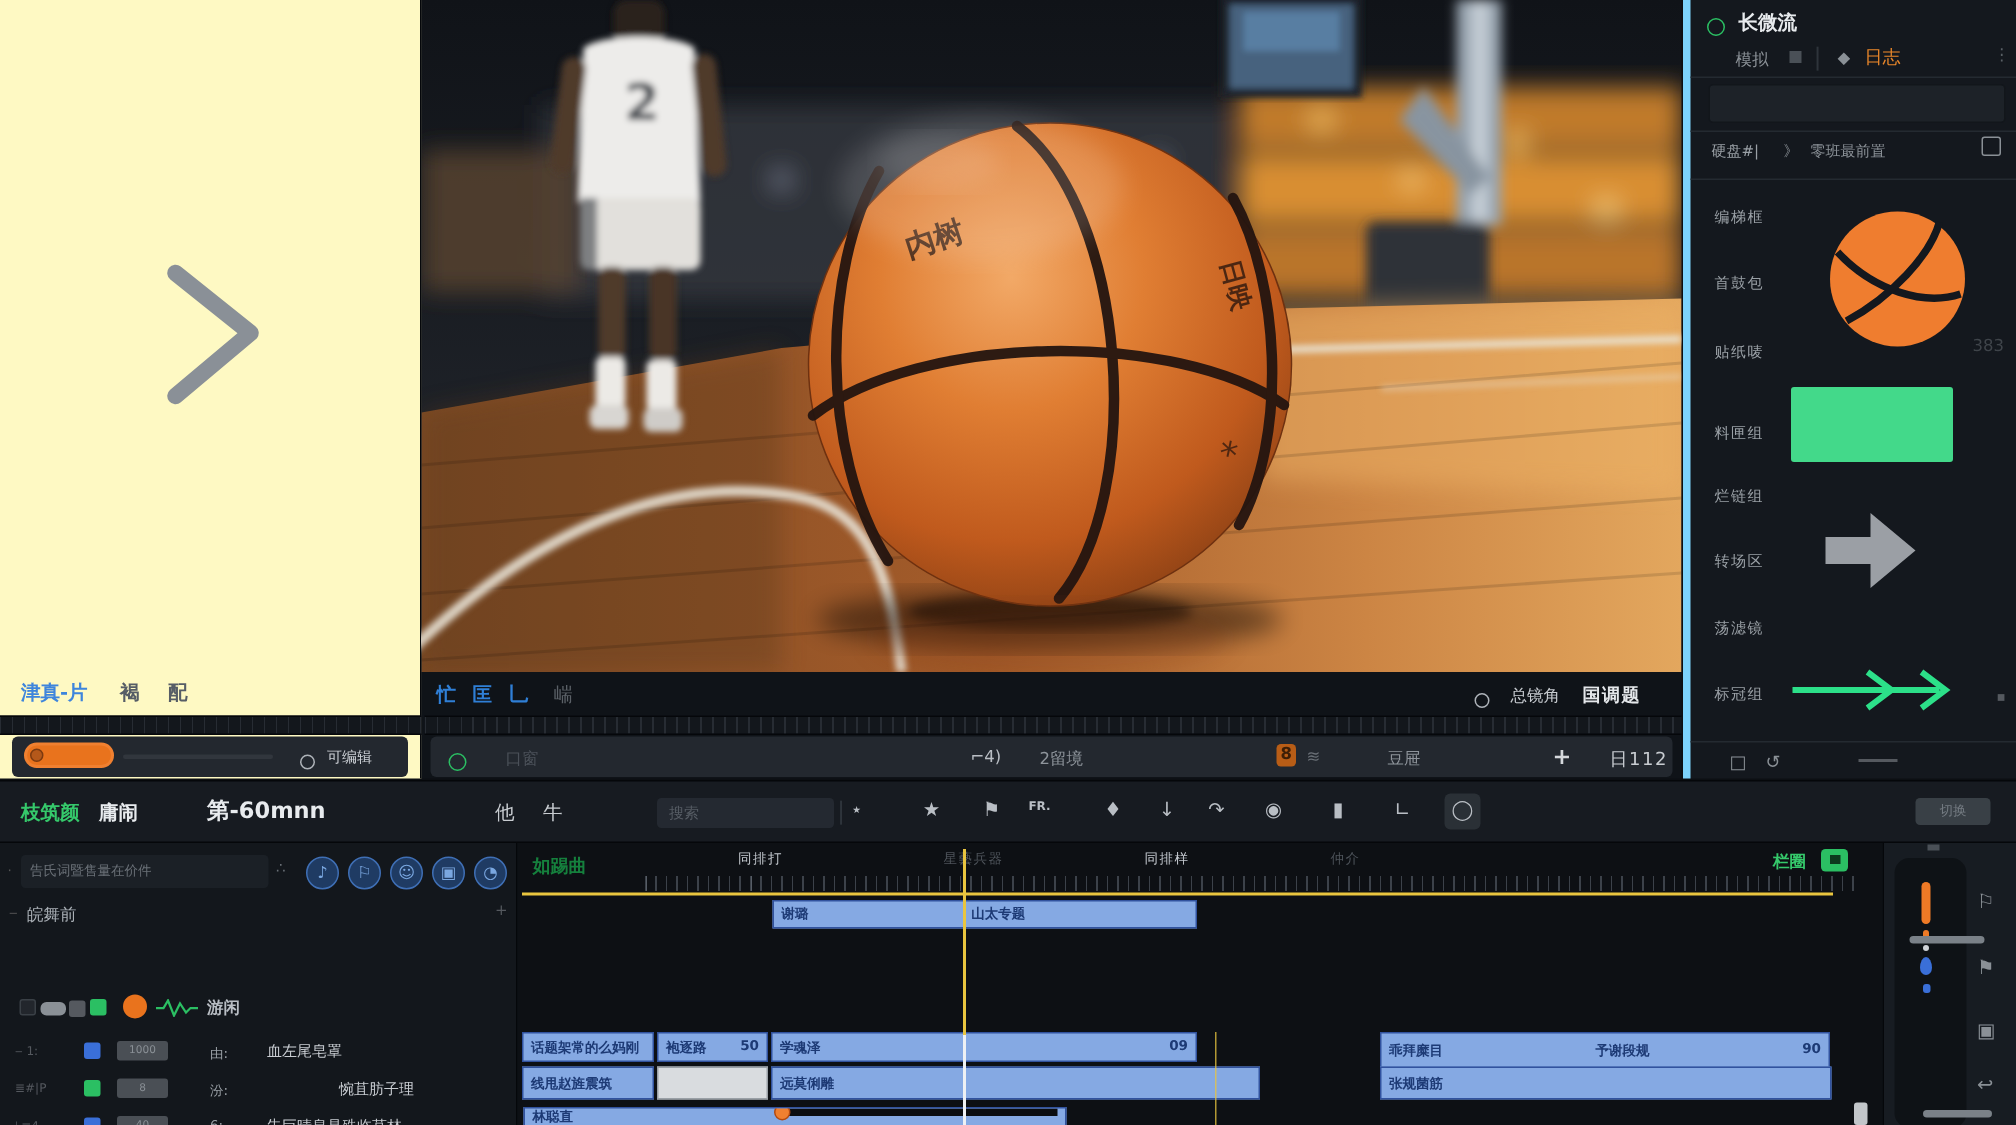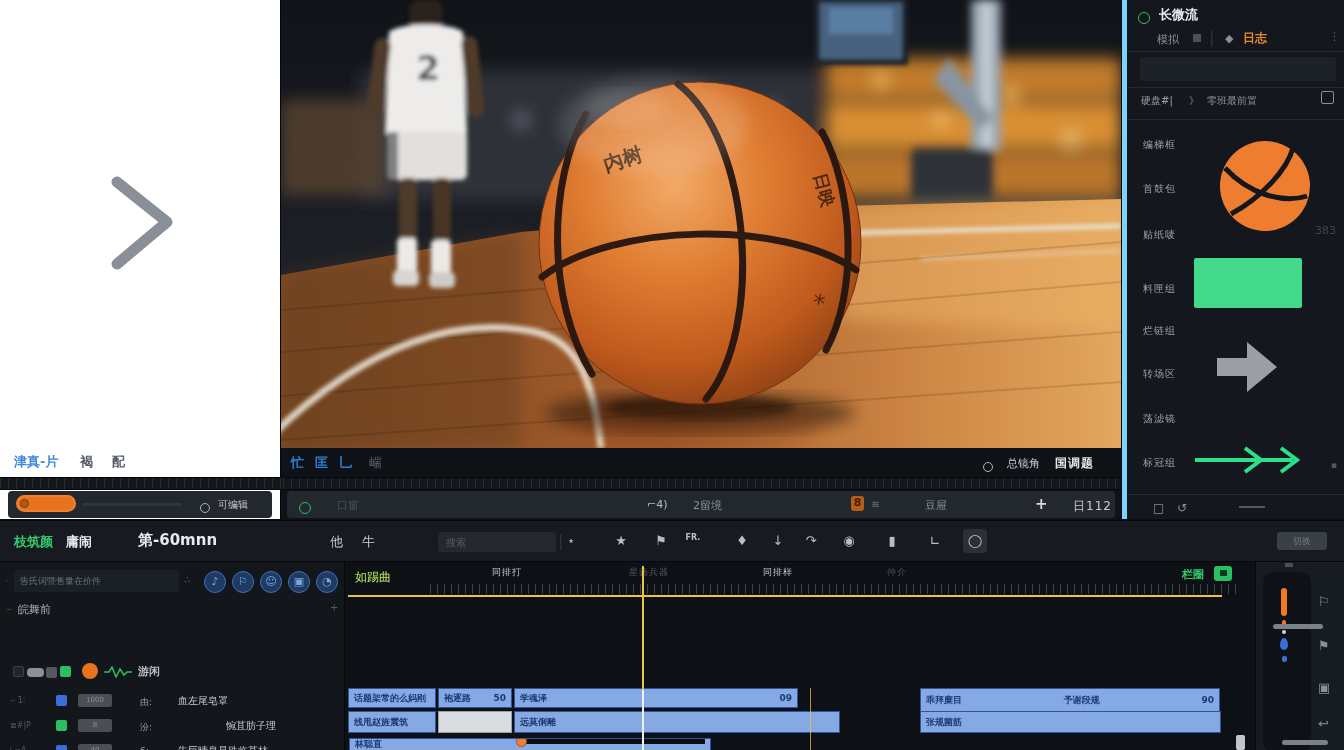--- a/index.html
+++ b/index.html
@@ -2,21 +2,21 @@
 <html><head>
 <meta charset="utf-8">
 <style>
   html,body{margin:0;padding:0;background:#07090c;}
   *{box-sizing:border-box;}
   .app{position:relative;width:1344px;height:750px;background:#0c0f13;overflow:hidden;
        font-family:"DejaVu Sans",sans-serif;color:#c8ccd1;}
   .abs{position:absolute;}
 
   
-  .left-panel{position:absolute;left:0;top:0;width:281px;height:519px;background:#ffffff;border-right:1px solid #05070a;}
+  .left-panel{position:absolute;left:0;top:0;width:281px;height:519px;background:#fef9c3;border-right:1px solid #05070a;}
   .preview{position:absolute;left:281px;top:0;width:840px;height:519px;background:#0f1318;}
   .right-panel{position:absolute;left:1122px;top:0;width:222px;height:519px;background:#14181e;border-left:5px solid #7dd3fc;}
 
   .chevron-big{position:absolute;left:92px;top:172px;}
   .lp-tab{position:absolute;top:453px;font-size:13px;font-weight:bold;color:#565d66;}
   .lp-tab.active{color:#3e85dc;}
   .tick-strip{position:absolute;top:477px;height:13px;background:#13171c;border-top:1px solid #05070a;border-bottom:1px solid #05070a;
     background-image:repeating-linear-gradient(90deg,#272c33 0 1px,transparent 1px 8px),repeating-linear-gradient(90deg,#3a4049 0 1px,transparent 1px 40px);}
   .controlbar{position:absolute;top:491px;height:27px;background:#23282f;border-radius:4px;}
   .orange-slider{position:absolute;left:8px;top:4px;width:60px;height:17px;border:2px solid #f08030;background:#e9731d;border-radius:9px;}
@@ -48,21 +48,21 @@
   .tb-icon.active{top:8px;width:24px;height:24px;line-height:24px;background:#2a3036;border-radius:4px;}
   .search-box{position:absolute;left:438px;top:11px;width:118px;height:20px;background:#242931;border-radius:3px;border:none;
      color:#9aa0a6;font-size:10px;padding:0 8px;font-family:"DejaVu Sans",sans-serif;}
   .search-box::placeholder{color:#565c64;}
 
   
   .timeline{position:absolute;left:0;top:562px;width:1344px;height:188px;background:#0d1014;}
   .tl-left{position:absolute;left:0;top:0;width:345px;height:188px;background:#13171c;border-right:1px solid #05070a;}
   .tl-main{position:absolute;left:345px;top:0;width:910px;height:188px;background:#0d1014;}
   .tl-right{position:absolute;left:1255px;top:0;width:89px;height:188px;background:#171c22;border-left:1px solid #05070a;}
-  .tl-title{position:absolute;left:10px;top:7px;font-size:12px;font-weight:normal;color:#bef264;}
+  .tl-title{position:absolute;left:10px;top:7px;font-size:12px;font-weight:bold;color:#15803d;}
   .tick-labels span{position:absolute;top:4px;font-size:9px;letter-spacing:1px;}
   .ruler-ticks{position:absolute;left:85px;top:22px;width:810px;height:10px;
     background-image:repeating-linear-gradient(90deg,#3c424a 0 1px,transparent 1px 7px),repeating-linear-gradient(90deg,#565d66 0 1px,transparent 1px 35px);}
   .yellow-hline{position:absolute;left:3px;top:33px;width:874px;height:2px;background:#e9c53f;}
   .clip{position:absolute;background:#85a9e3;border:1px solid #31529e;color:#1d3a75;font-size:9px;font-weight:bold;
         display:flex;align-items:center;padding:0 5px;overflow:hidden;white-space:nowrap;}
   .clip.light{background:#d9dcdf;border-color:#9aa0a6;}
   .c-center{flex:1;text-align:center;}
   .c-right{margin-left:auto;}
   .playhead{position:absolute;width:2px;background:#e9c53f;}
@@ -237,21 +237,21 @@
     </div>
   </div>
 
   <div class="right-panel">
     <span class="abs" style="left:11px;top:7px;"><span class="ring green" style="width:12px;height:12px;"></span></span>
     <span class="abs" style="left:32px;top:6px;font-size:13px;font-weight:bold;color:#e8ebee;">长微流</span>
     <span class="abs" style="left:30px;top:32px;font-size:11px;color:#8a9096;">模拟</span>
     <span class="abs" style="left:66px;top:34px;width:8px;height:8px;background:#4a5057;"></span>
     <span class="abs" style="left:82px;top:28px;color:#2e343b;">|</span>
     <span class="abs" style="left:98px;top:32px;font-size:11px;color:#8a9096;">◆</span>
-    <span class="abs" style="left:116px;top:30px;font-size:12px;font-weight:bold;color:#e8862a;">日志</span>
+    <span class="abs" style="left:116px;top:30px;font-size:12px;font-weight:normal;color:#e8862a;">日志</span>
     <span class="abs" style="left:202px;top:30px;font-size:11px;color:#5a6066;">⋮</span>
     <div class="rp-divider" style="top:51px;"></div>
     <div class="rp-input"></div>
     <div class="rp-divider" style="top:87px;"></div>
     <span class="abs" style="left:14px;top:94px;font-size:10px;color:#9aa0a6;">硬盘#|</span>
     <span class="abs" style="left:62px;top:94px;font-size:10px;color:#8a9096;">》</span>
     <span class="abs" style="left:80px;top:94px;font-size:10px;color:#8a9096;">零班最前置</span>
     <span class="abs" style="left:194px;top:91px;width:13px;height:13px;border:1.5px solid #8a9096;border-radius:2px;"></span>
     <div class="rp-divider" style="top:119px;"></div>
 
@@ -368,20 +368,24 @@
           <span style="position: absolute; top: 4px; font-size: 9px; letter-spacing: 1px; left: 284px; color: rgb(78, 84, 91);">星藝兵器</span>
           <span style="position: absolute; top: 4px; font-size: 9px; letter-spacing: 1px; left: 418px; color: rgb(197, 202, 208);">同排样</span>
           <span style="position: absolute; top: 4px; font-size: 9px; letter-spacing: 1px; left: 542px; color: rgb(78, 84, 91);">仲介</span>
         </div>
       <span class="abs" style="left:837px;top:5px;font-size:11px;font-weight:bold;color:#35c96b;">栏圈</span>
       <span class="abs" style="left:869px;top:4px;width:18px;height:15px;background:#2bbf63;border-radius:3px;">
           <span style="display:block;margin:4px auto;width:7px;height:6px;background:#0d3a1e;"></span>
         </span>
       <div class="yellow-hline"></div>
 
+      <div class="clip" style="left:170px;top:38px;width:283px;height:19px;">
+        <span>谢璐</span>
+        <span class="c-center">山太专题</span>
+      </div>
 
       <div id="clips">
           <div class="clip" style="left: 3px; top: 126px; width: 88px; height: 20px;">
             <span>话题架常的么妈刚</span>
           </div>
           <div class="clip" style="left: 93px; top: 126px; width: 74px; height: 20px;">
             <span>袍逐路</span>
             <span class="c-right">50</span>
           </div>
           <div class="clip" style="left: 169px; top: 126px; width: 284px; height: 20px;">

